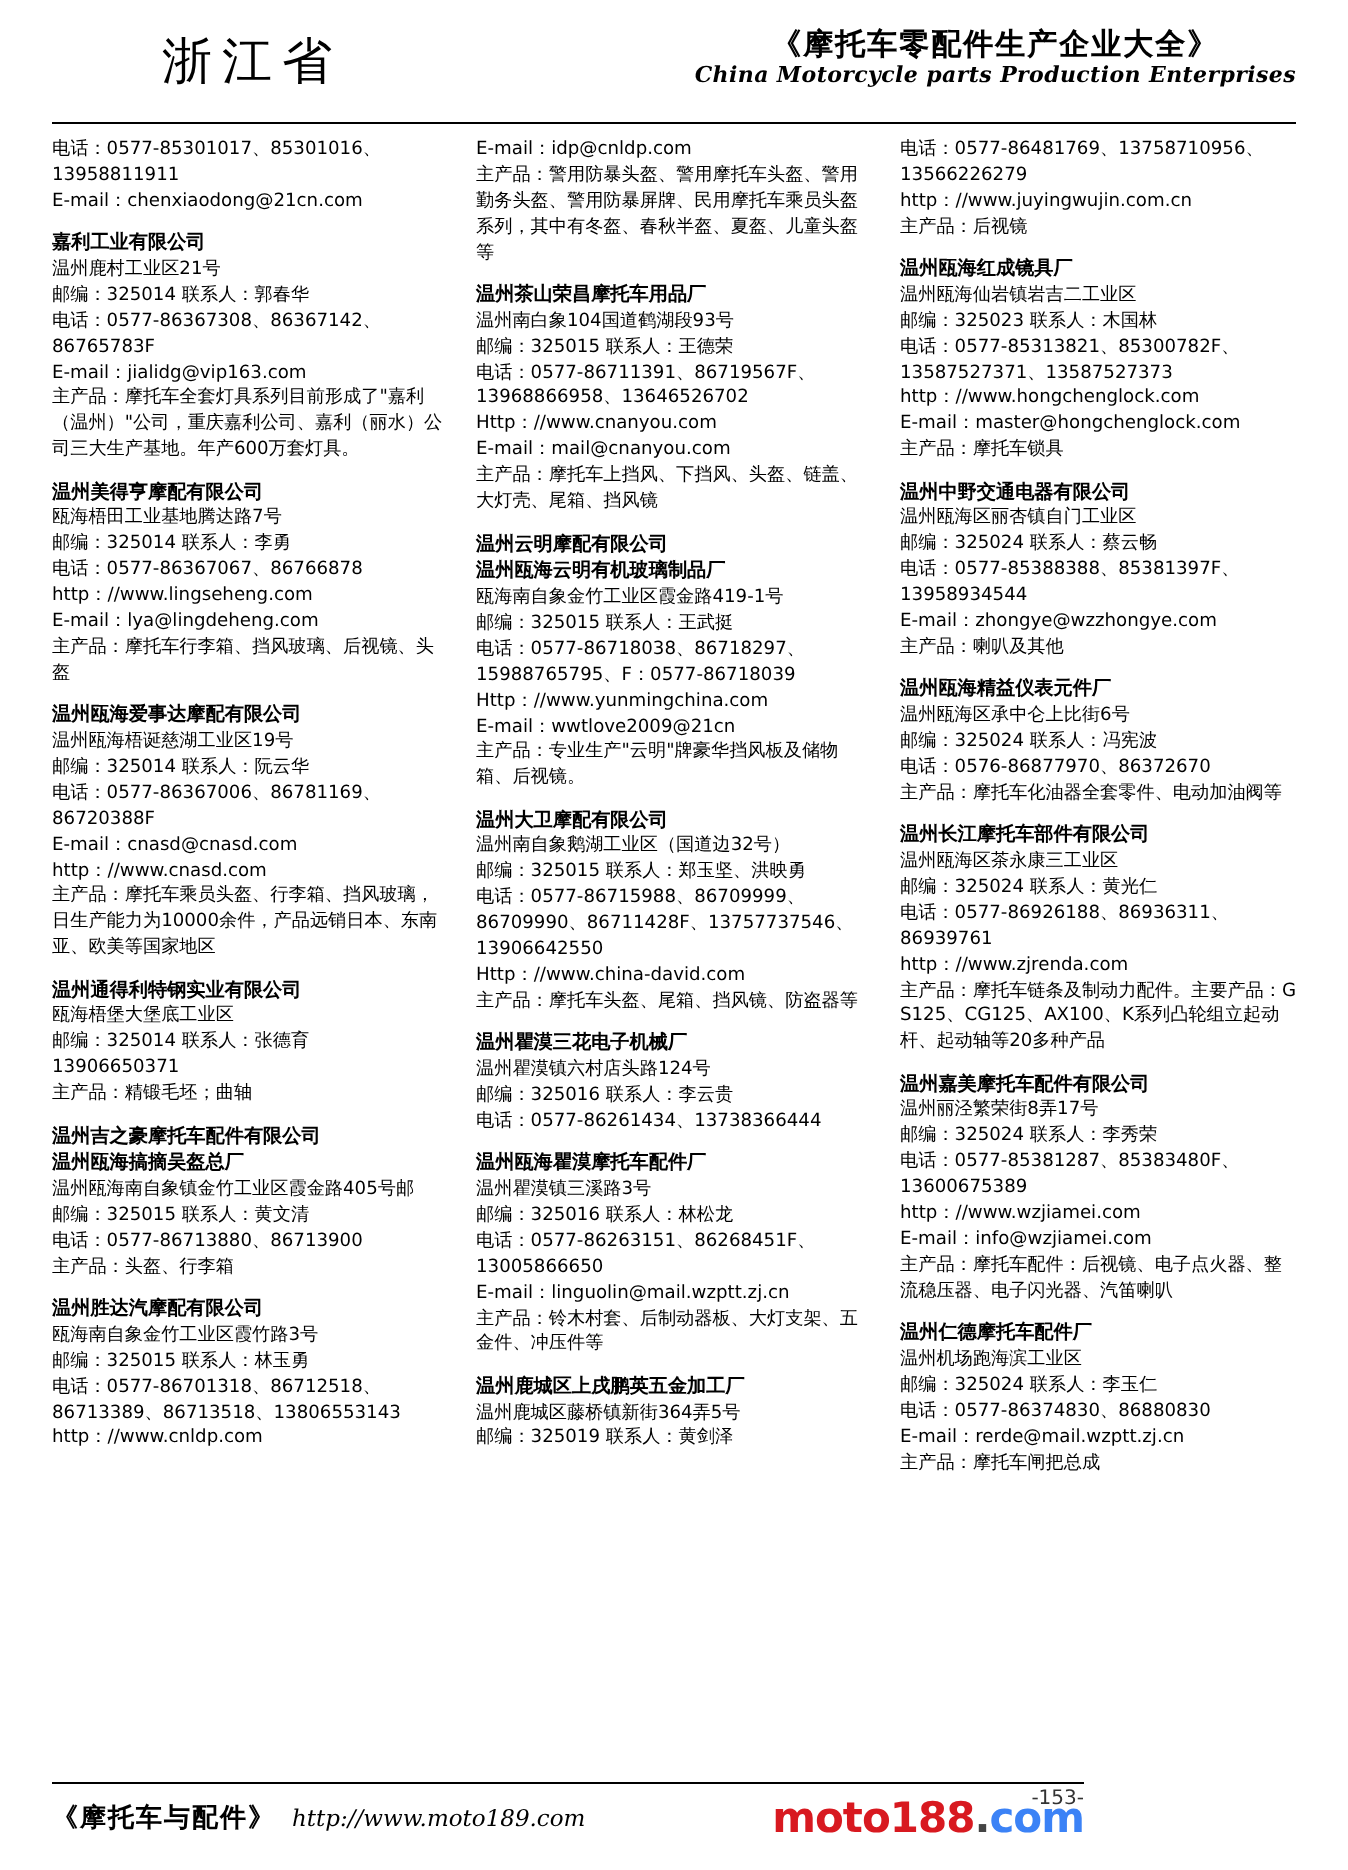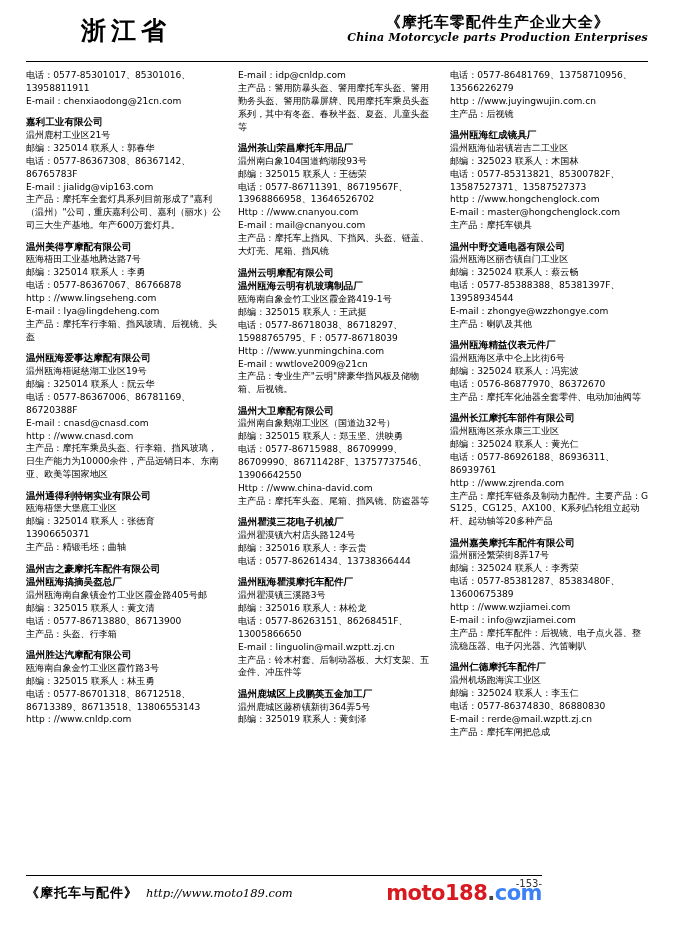--- a/index.html
+++ b/index.html
@@ -30,21 +30,21 @@
     box-sizing: border-box;
   }
   .header-inner {
     display: flex;
     align-items: flex-end;
     justify-content: space-between;
   }
   .province {
     font-family: "DejaVu Sans", "Liberation Sans", sans-serif;
     font-size: 25px;
-    font-weight: bold;
+    font-weight: normal;
     letter-spacing: 5px;
     margin-left: 55px;
     line-height: 1;
     padding-bottom: 2px;
   }
   .header-right {
     text-align: center;
     line-height: 1.15;
     margin-left: 44px;
   }
@@ -90,21 +90,21 @@
   }
   .line {
     font-size: 9.1px;
     line-height: 1.42;
     word-break: break-all;
   }
   
   .footer {
     position: absolute;
     left: 0;
-    bottom: 16px;
+    bottom: 0;
     width: 568px;
     height: 44px;
   }
   .footer-rule {
     border: 0;
     border-top: 1.2px solid #000;
     margin: 0 26px;
   }
   .footer-inner {
     display: flex;

